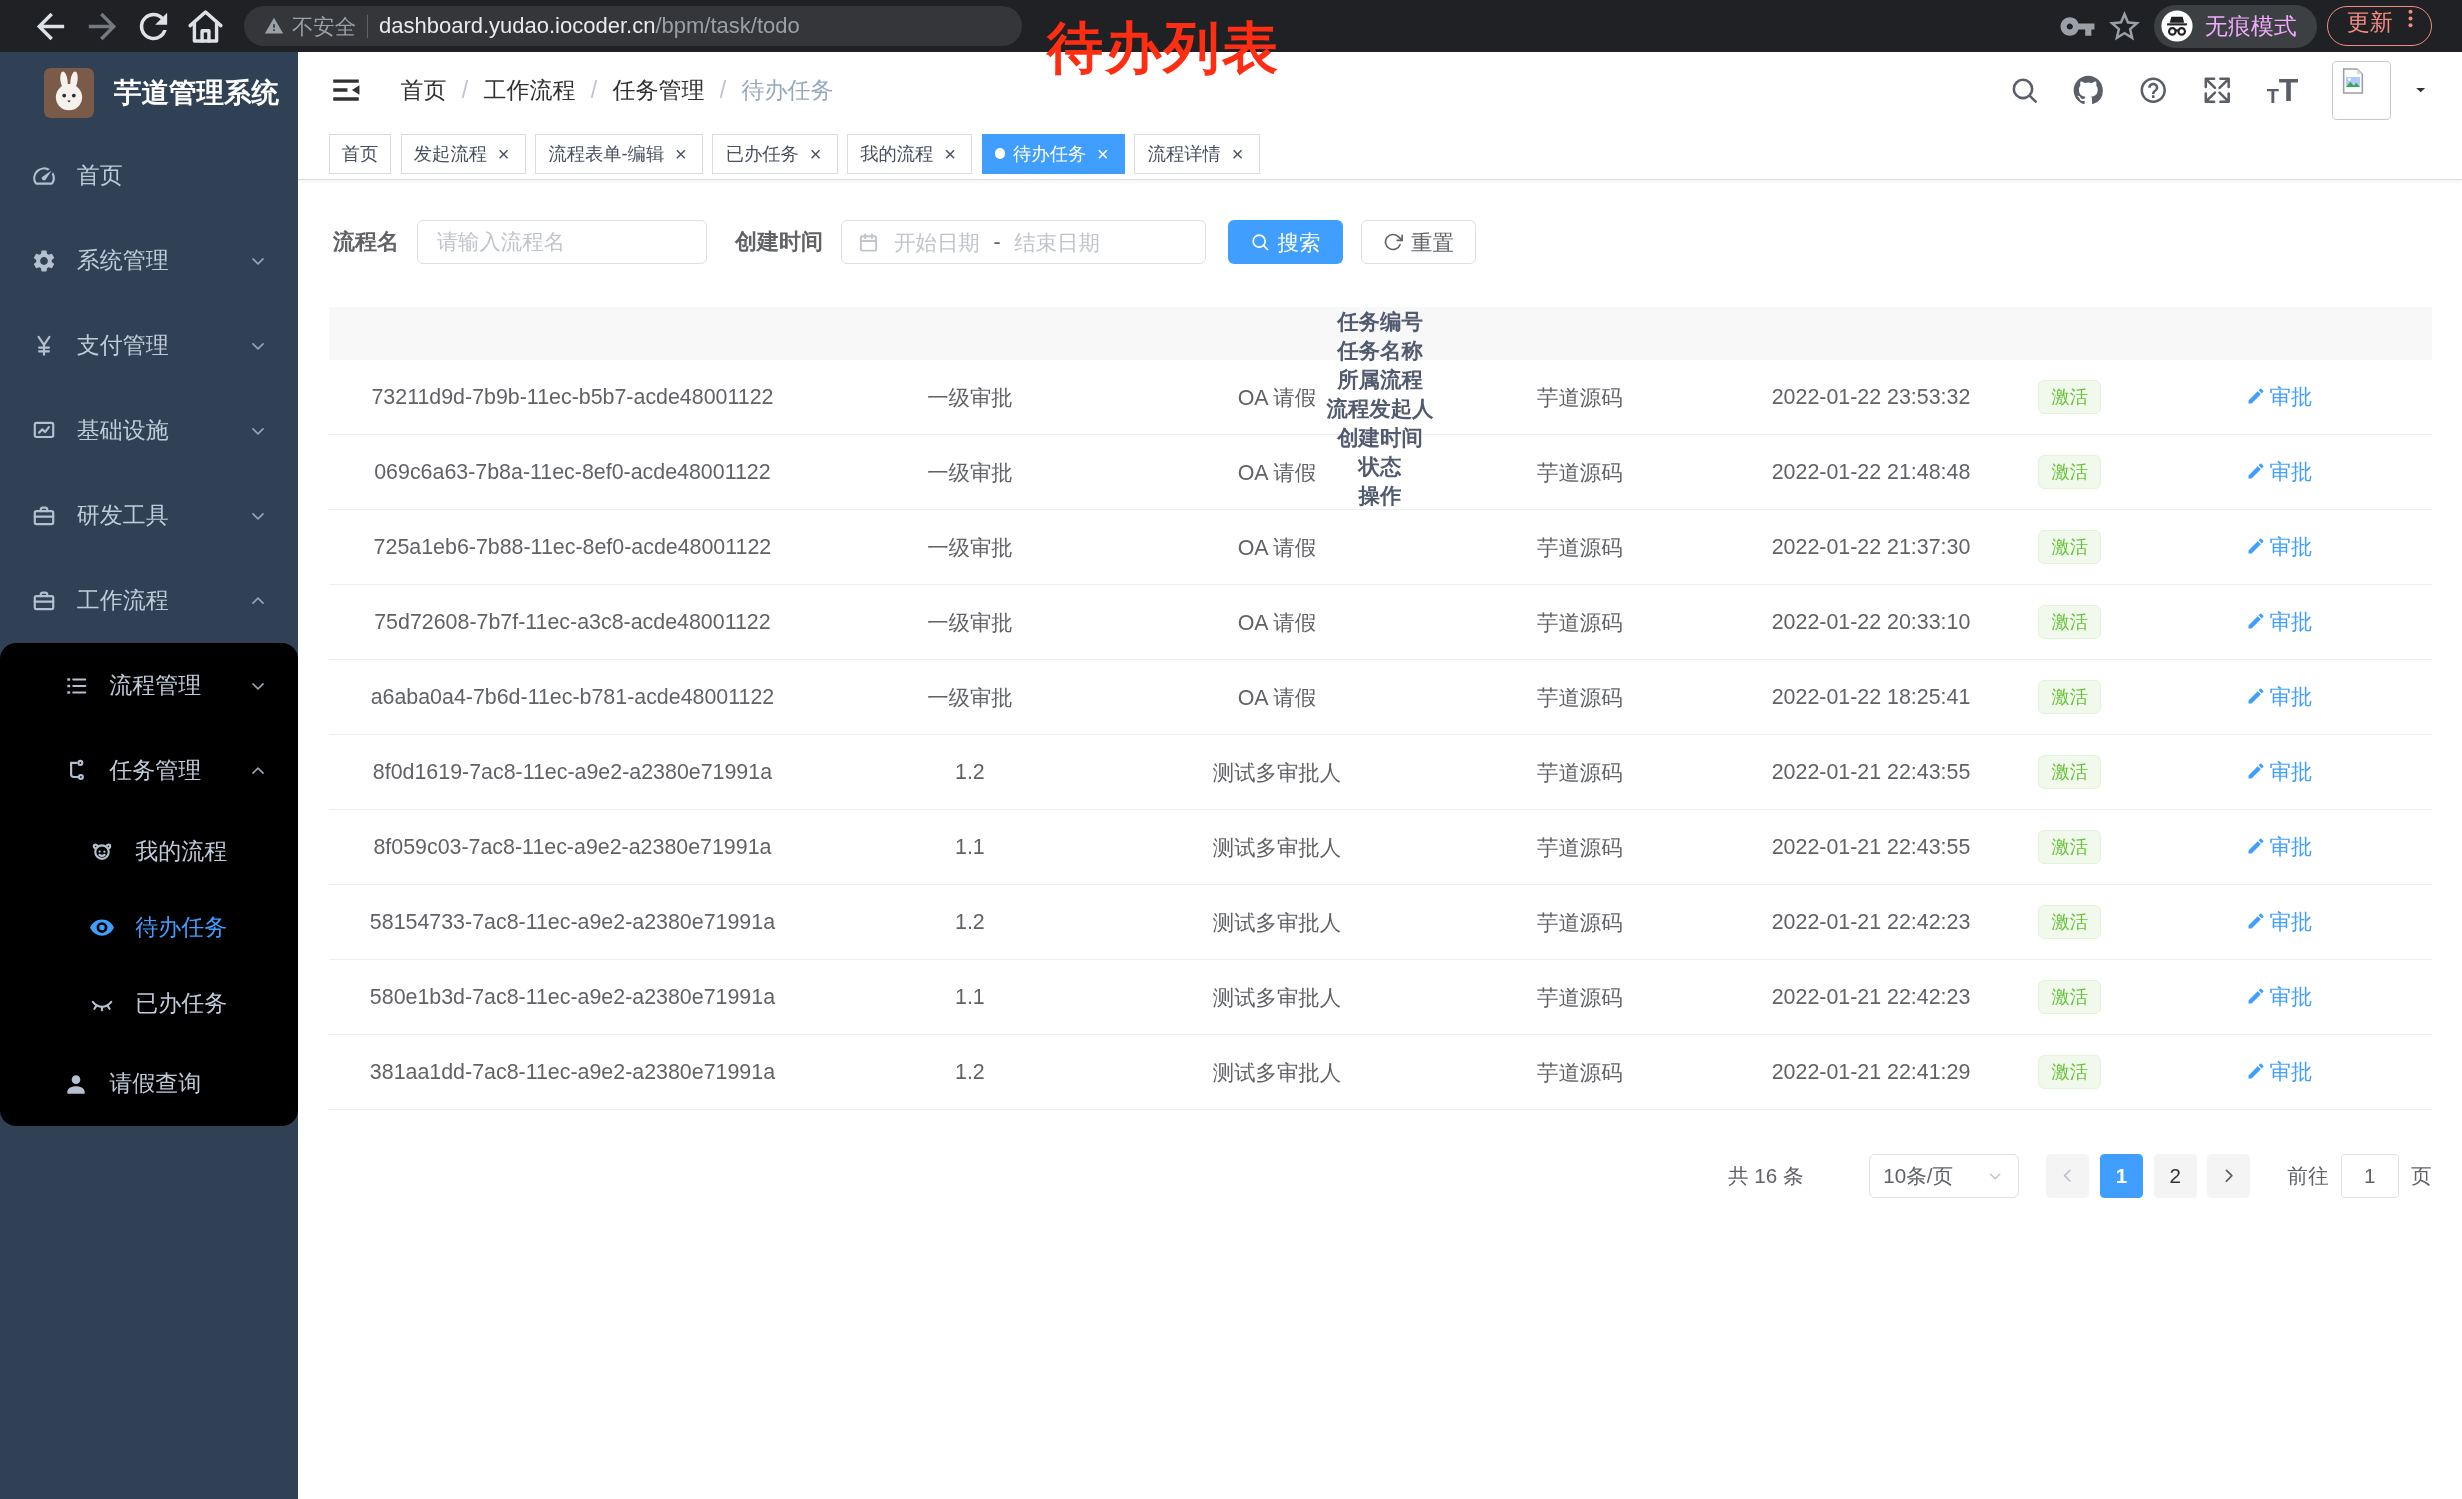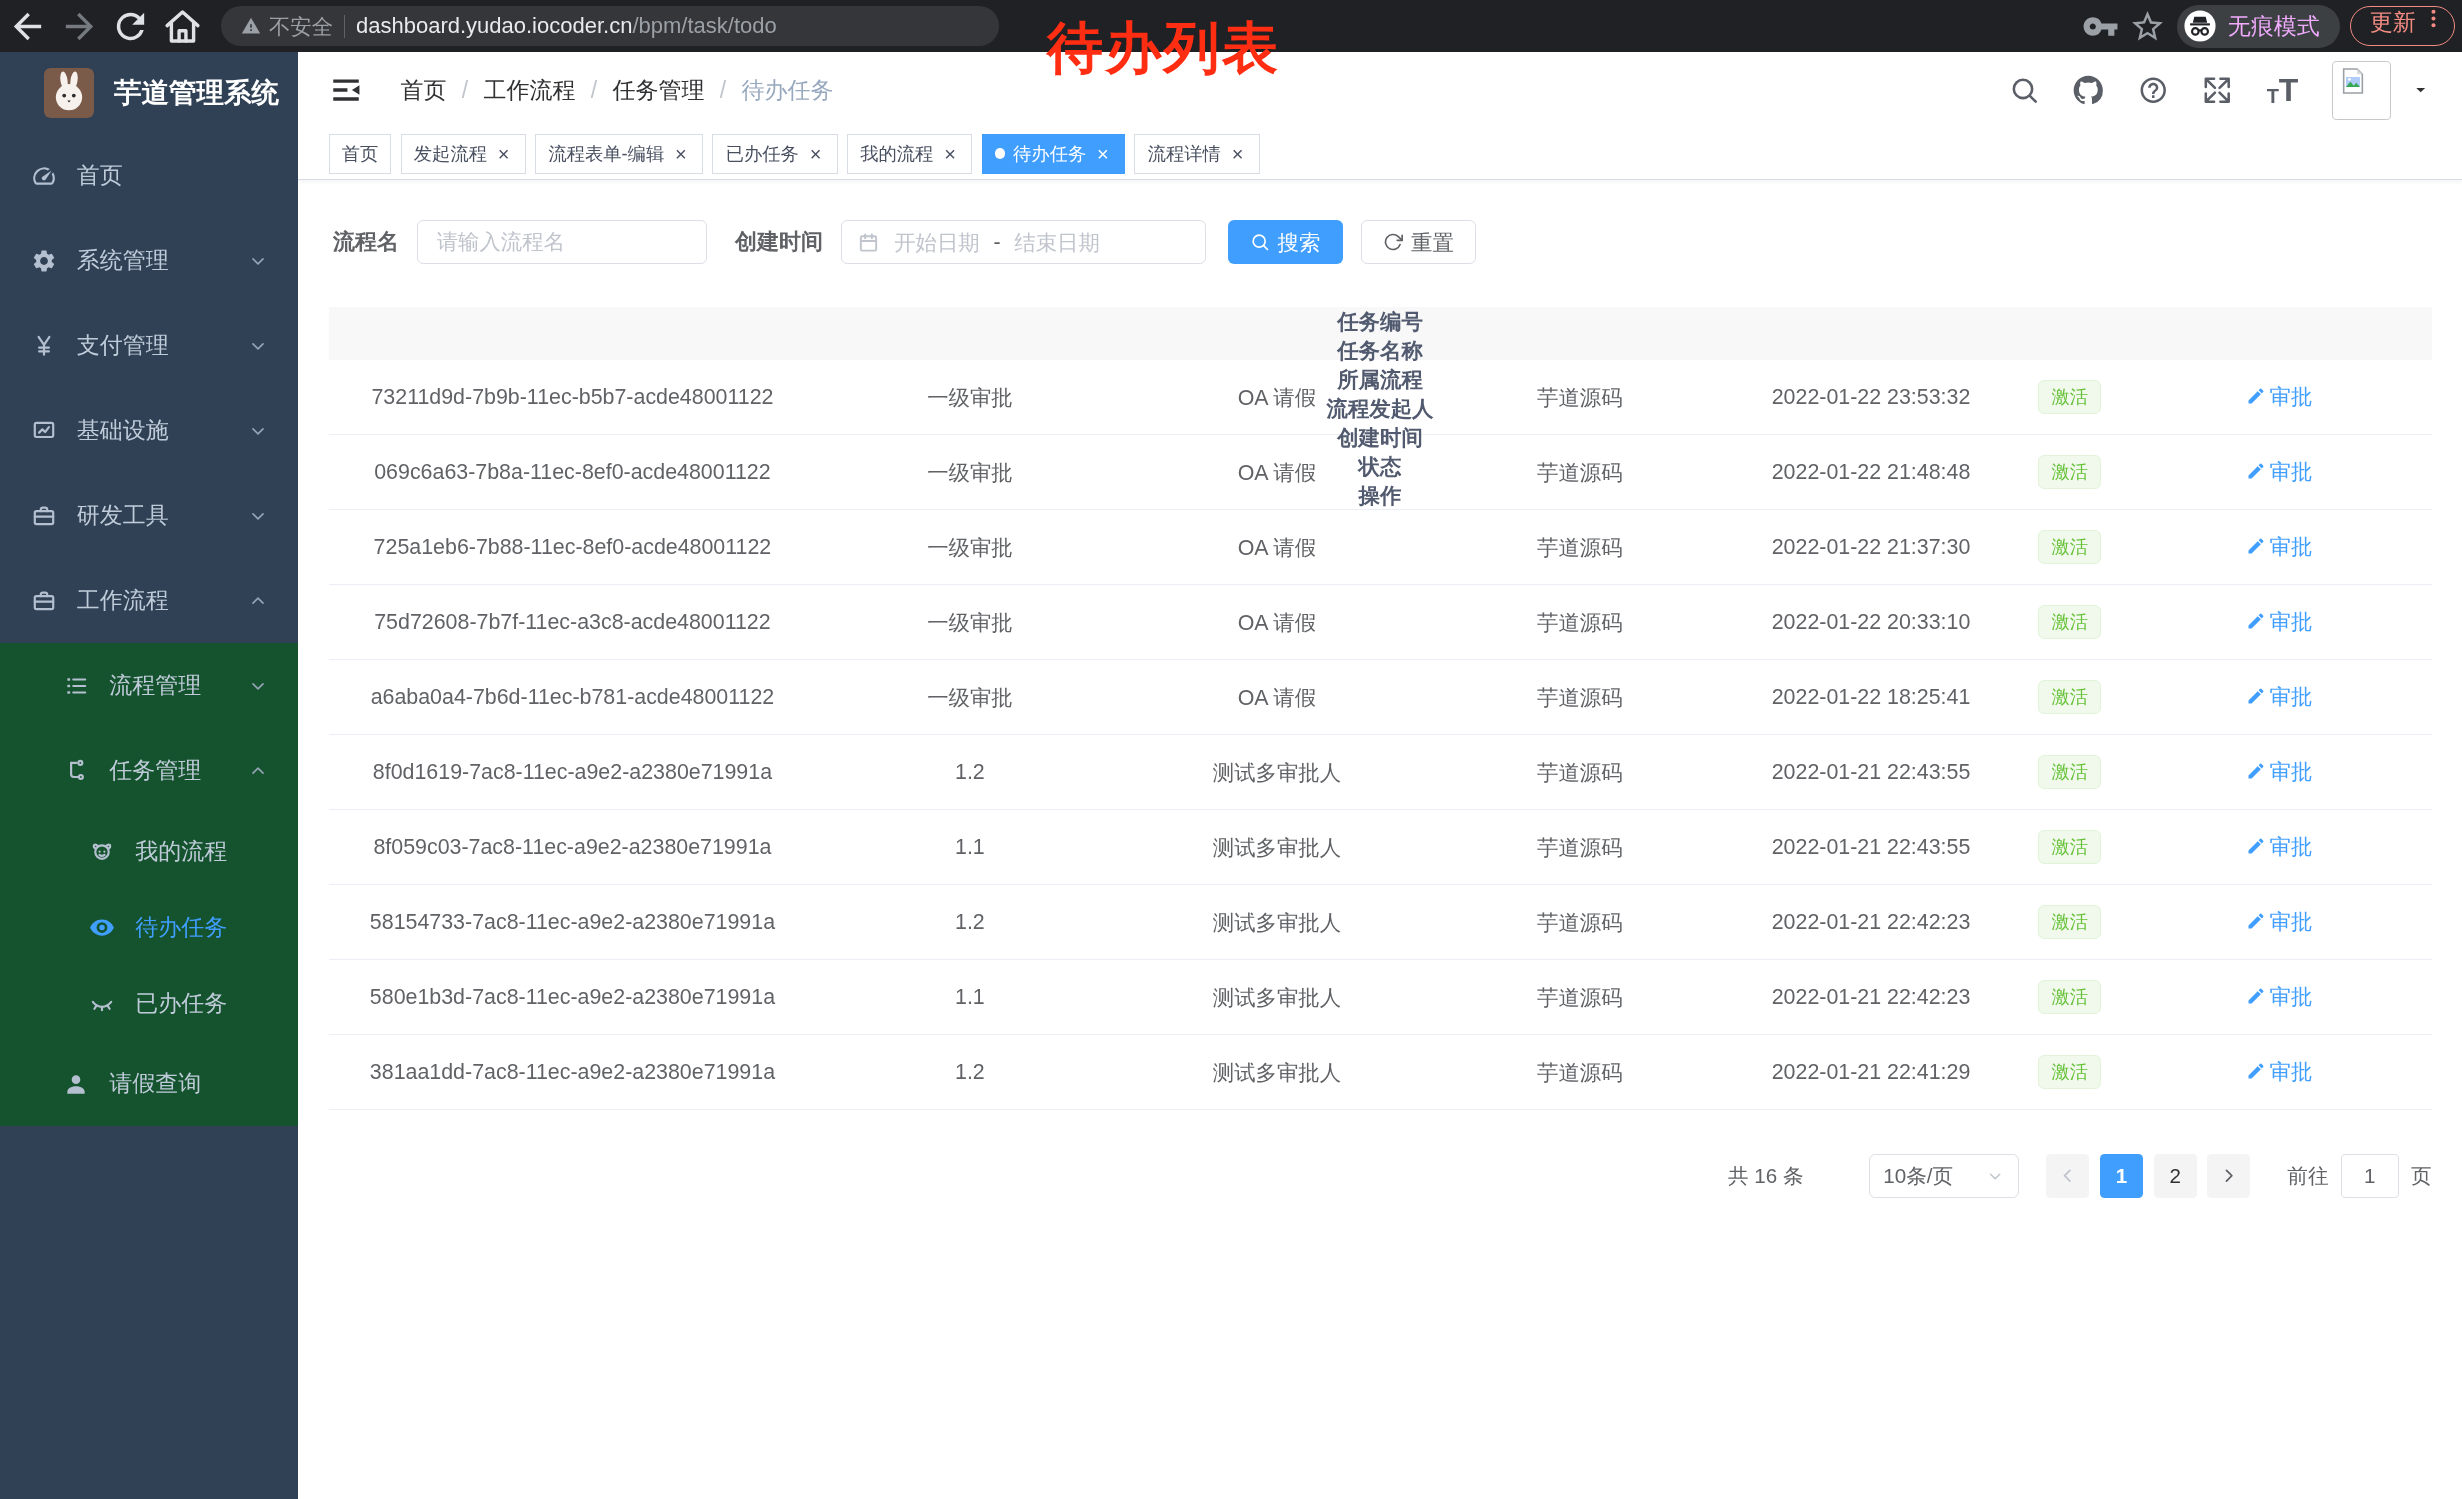--- a/index.html
+++ b/index.html
@@ -2,21 +2,21 @@
 <html style="font-size:12.2px"><head>
 <meta charset="utf-8">
 <style>
   * { box-sizing: border-box; margin: 0; padding: 0; }
   html,body { width: 2462px; height: 1500px; overflow: hidden; }
   body { font-family: "Liberation Sans", "DejaVu Sans", sans-serif; background: #fff; position: relative; color: #303133; }
   .icn { display: inline-flex; align-items: center; justify-content: center; line-height: 1; }
   .icn svg { width: 1em; height: 1em; display: block; }
 
   
-  .browser-bar { height: 52px; background: #202124; display: flex; align-items: center; padding: 0 7px; gap: 10.7px; position: relative; z-index: 5; }
+  .browser-bar { height: 52px; background: #202124; display: flex; align-items: center; padding: 0 30px; gap: 10.7px; position: relative; z-index: 5; }
   .nav-btn { width: 41px; height: 41px; border-radius: 50%; display: flex; align-items: center; justify-content: center; color: #dee1e6; font-size: 27.5px; cursor: pointer; flex: none; }
   .nav-btn.dim { color: #757a80; }
   .url-pill { width: 778px; height: 40px; background: #35363a; border-radius: 20px; display: flex; align-items: center; padding: 0 20px; gap: 10.7px; margin-left: 7.6px; flex: none; cursor: text; }
   .sec-chip { display: flex; align-items: center; gap: 7.6px; color: #9aa0a6; font-size: 21.4px; }
   .sec-chip .icn { font-size: 20px; }
   .url-divider { width: 1.5px; height: 23px; background: #5f6368; flex: none; }
   .url-text { font-size: 22px; color: #e8eaed; white-space: nowrap; }
   .url-text .path { color: #9aa0a6; }
   .bar-spacer { flex: 1; }
   .bar-icon { color: #9aa0a6; font-size: 27.5px; width: 37px; height: 37px; display: flex; align-items: center; justify-content: center; cursor: pointer; flex: none; }
@@ -30,21 +30,21 @@
 
   
   .app { display: flex; height: 1448px; }
   .sidebar { width: 298px; flex: none; background: #304156; display: flex; flex-direction: column; }
   .logo-row { height: 81px; display: flex; align-items: center; padding-left: 44px; gap: 20px; cursor: pointer; }
   .logo-img { width: 50px; height: 50px; font-size: 50px; border-radius: 6.1px; overflow: hidden; flex: none; }
   .logo-title { color: #fff; font-size: 27.5px; font-weight: bold; white-space: nowrap; }
   .menu-item { height: 85px; display: flex; align-items: center; padding: 0 30.5px; color: #bfcbd9; font-size: 23px; cursor: pointer; white-space: nowrap; }
   .mi-icon { width: 34px; margin-right: 12.2px; font-size: 26px; color: #b4c0d0; flex: none; justify-content: flex-start; }
   .mi-chev { margin-left: auto; font-size: 20px; color: #95a3b5; }
-  .submenu { background: #14532d; }
+  .submenu { background: #000000; border-radius: 16px; }
   .menu-item.l1 { padding-left: 63px; }
   .menu-item.l2 { padding-left: 89px; height: 76px; }
   .menu-item.active, .menu-item.active .mi-icon { color: #409eff; }
 
   .main { flex: 1; min-width: 0; display: flex; flex-direction: column; background: #fff; }
 
   
   .page-header { height: 76px; display: flex; align-items: center; padding: 0 30.5px; background: #fff; }
   .collapse-btn { font-size: 34px; color: #303133; cursor: pointer; margin-right: 38px; }
   .breadcrumb { display: flex; align-items: center; gap: 15.3px; font-size: 23px; }

